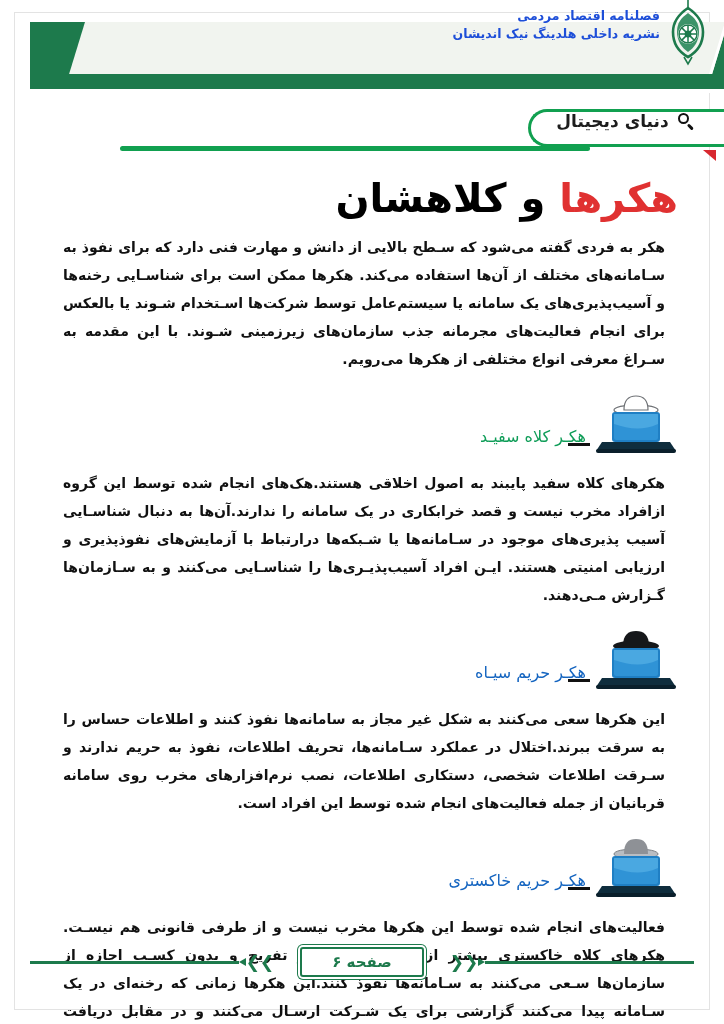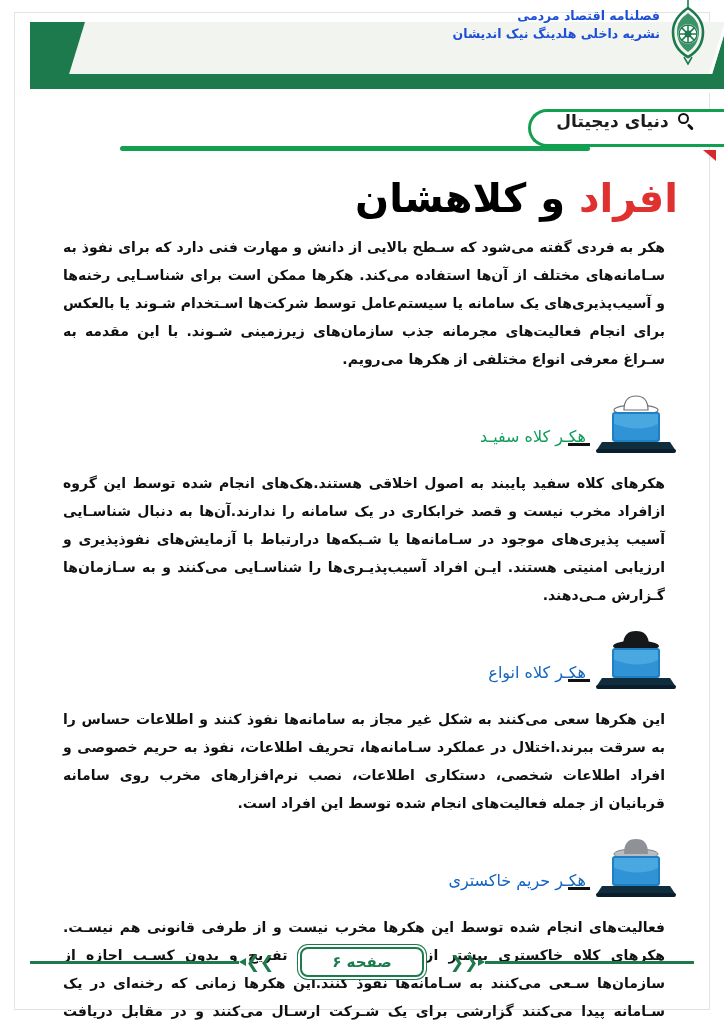--- a/index.html
+++ b/index.html
@@ -278,21 +278,21 @@
   .footer-line {
     flex: 1 1 auto;
     height: 3px;
     background: #1d7a4c;
   }
   .footer-badge {
     position: relative;
     margin: 0 26px;
     padding: 4px 30px;
     border: 2px solid #1d7a4c;
-    border-radius: 8px;
+    border-radius: 3px;
     background: #ffffff;
     box-shadow: 0 0 0 2px #ffffff, 0 0 0 3px #1d7a4c;
     color: #1d7a4c;
     font-size: 15px;
     font-weight: bold;
     white-space: nowrap;
     z-index: 2;
   }
   .footer-orn {
     color: #1d7a4c;
@@ -354,21 +354,21 @@
         <span class="ring"></span>
           <span class="handle"></span>
       </span>
       <span class="tag-label">دنیای دیجیتال</span>
     </div>
   </div>
 
   <div class="title-rule"></div>
 
   <h1 class="main-title">
-    <span class="seg-red">افراد</span>
+    <span class="seg-red">هکرها</span>
     <span class="seg-blue">و کلاهشان</span>
   </h1>
 
   <div class="content">
 
     <p class="para">هکر به فردی گفته می‌شود که سـطح بالایی از دانش و مهارت فنی دارد که برای نفوذ به سـامانه‌های مختلف از آن‌ها استفاده می‌کند. هکرها ممکن است برای شناسـایی رخنه‌ها و آسیب‌پذیری‌های یک سامانه یا سیستم‌عامل توسط شرکت‌ها اسـتخدام شـوند یا بالعکس برای انجام فعالیت‌های مجرمانه جذب سازمان‌های زیرزمینی شـوند. با این مقدمه به سـراغ معرفی انواع مختلفی از هکرها می‌رویم.</p>
 
     <div class="hacker-section">
       <div class="hacker-head">
         <svg class="laptop" viewBox="0 0 92 62">
@@ -391,23 +391,23 @@
         <svg class="laptop" viewBox="0 0 92 62">
           <ellipse cx="46" cy="16" rx="23" ry="5.4" fill="#15171a"></ellipse>
           <path d="M33 16 C33 5 38 1 46 1 C54 1 59 5 59 16 Z" fill="#15171a"></path>
           <rect x="22" y="18" width="48" height="30" rx="3" fill="#1f7fc4"></rect>
           <rect x="24" y="20" width="44" height="26" rx="2" fill="#2f93d6"></rect>
           <path d="M24 20 L68 20 L68 30 C50 38 38 34 24 30 Z" fill="#54afe4" opacity="0.75"></path>
           <path d="M12 48 L80 48 L86 57 L6 57 Z" fill="#0f2d3d"></path>
           <rect x="6" y="55" width="80" height="4" rx="2" fill="#0a1f2b"></rect>
         </svg>
         <div class="lead-dash"></div>
-        <span class="htitle blue">هکـر کلاه انواع</span>
+        <span class="htitle blue">هکـر حریم سیـاه</span>
       </div>
-      <p class="para">این هکرها سعی می‌کنند به شکل غیر مجاز به سامانه‌ها نفوذ کنند و اطلاعات حساس را به سرقت ببرند.اختلال در عملکرد سـامانه‌ها، تحریف اطلاعات، نفوذ به حریم خصوصی و افراد اطلاعات شخصی، دستکاری اطلاعات، نصب نرم‌افزارهای مخرب روی سامانه قربانیان از جمله فعالیت‌های انجام شده توسط این افراد است.</p>
+      <p class="para">این هکرها سعی می‌کنند به شکل غیر مجاز به سامانه‌ها نفوذ کنند و اطلاعات حساس را به سرقت ببرند.اختلال در عملکرد سـامانه‌ها، تحریف اطلاعات، نفوذ به حریم ندارند و سـرقت اطلاعات شخصی، دستکاری اطلاعات، نصب نرم‌افزارهای مخرب روی سامانه قربانیان از جمله فعالیت‌های انجام شده توسط این افراد است.</p>
     </div>
 
     <div class="hacker-section" style="margin-top:16px;">
       <div class="hacker-head">
         <svg class="laptop" viewBox="0 0 92 62">
           <ellipse cx="46" cy="16" rx="22" ry="5.2" fill="#b9bdc2" stroke="#7d8186" stroke-width="1"></ellipse>
           <path d="M34 16 C34 5 38 1 46 1 C54 1 58 5 58 16 Z" fill="#8e9196"></path>
           <rect x="22" y="18" width="48" height="30" rx="3" fill="#1f7fc4"></rect>
           <rect x="24" y="20" width="44" height="26" rx="2" fill="#2f93d6"></rect>
           <path d="M24 20 L68 20 L68 30 C50 38 38 34 24 30 Z" fill="#54afe4" opacity="0.75"></path>

